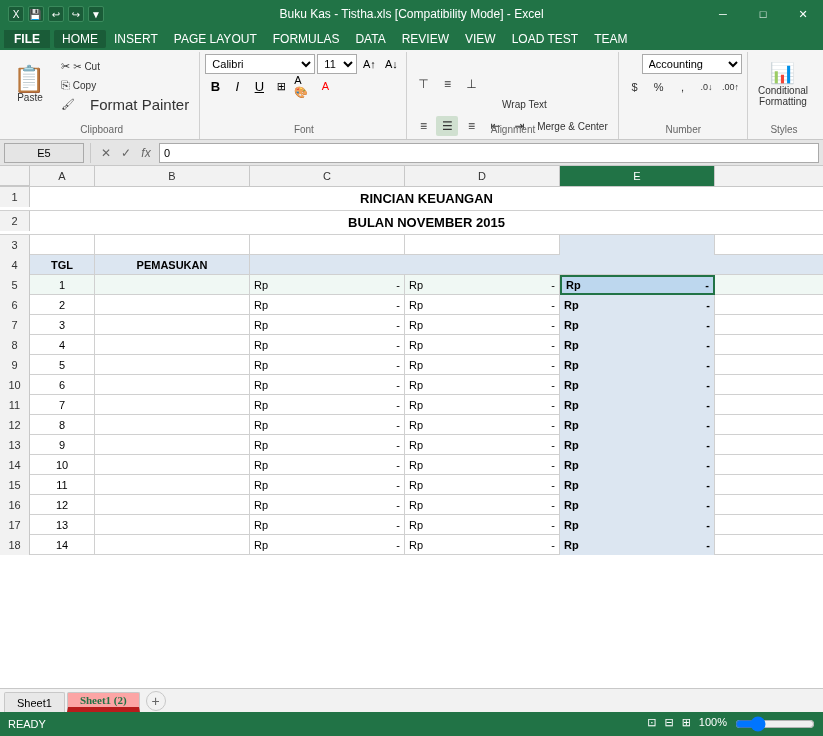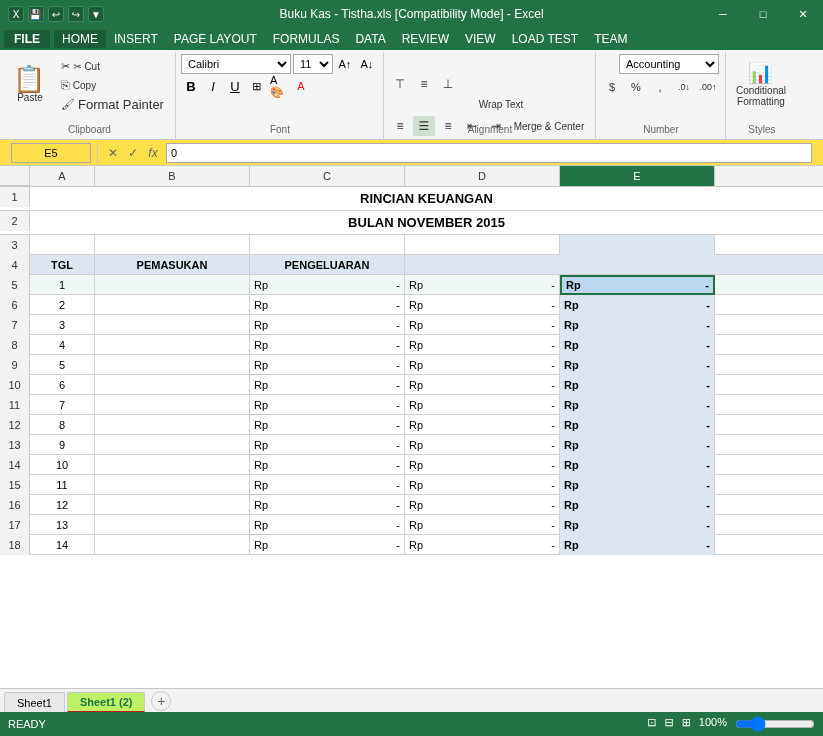--- a/index.html
+++ b/index.html
@@ -173,22 +173,22 @@
       border: 1px solid #aaa; background: #fff;
       font-size: 11px; padding: 0 2px;
     }
 
     
     .formula-bar {
       height: 26px;
       display: flex;
       align-items: center;
       border-bottom: 1px solid #c8c8c8;
-      background: #fde047;
-      padding: 0 11px;
+      background: #e5e5e5;
+      padding: 0 4px;
       gap: 4px;
     }
     .name-box {
       width: 80px; height: 20px;
       border: 1px solid #aaa;
       text-align: center;
       font-size: 11px;
       display: flex; align-items: center; justify-content: center;
     }
     .formula-divider { width: 1px; height: 20px; background: #c8c8c8; margin: 0 2px; }
@@ -305,24 +305,25 @@
       height: 20px;
       padding: 0 12px;
       border: 1px solid #c8c8c8;
       border-bottom: none;
       background: #e8e8e8;
       font-size: 11px; cursor: pointer;
       border-radius: 2px 2px 0 0;
       display: flex; align-items: center;
     }
     .tab-btn.active {
-      background: #bef264;
+      background: #fca5a5;
       color: #217346;
       font-weight: bold;
-      border-bottom: 1px solid #b91c1c;
+      border-bottom: 5px solid #b91c1c;
+      font-family: Liberation Serif, serif;
     }
     .tab-add-btn {
       width: 20px; height: 20px;
       display: flex; align-items: center; justify-content: center;
       font-size: 14px; cursor: pointer; color: #666;
       border: 1px solid #c8c8c8; border-radius: 50%;
       background: #f2f2f2;
       margin-left: 4px; margin-bottom: 1px;
     }
 
@@ -375,21 +376,21 @@
         <div class="ribbon-small-btn">
           <span>✂</span>
           <span style="font-size:10px;">✂ Cut</span>
         </div>
         <div class="ribbon-small-btn">
           <span>⎘</span>
           <span style="font-size:10px;">Copy</span>
         </div>
         <div class="ribbon-small-btn">
           <span>🖌</span>
-          <span style="font-size:13px;">Format Painter</span>
+          <span style="font-size:15px;margin-left:12px;">Format Painter</span>
         </div>
       </div>
     </div>
     <div class="ribbon-group-label">Clipboard</div>
   </div>
 
   <div class="ribbon-group font-group">
     <div class="font-row1">
       <select class="font-select">
         <option>Calibri</option>
@@ -504,21 +505,20 @@
       <div class="sheet-cell cell-b"></div>
       <div class="sheet-cell cell-c"></div>
       <div class="sheet-cell cell-d"></div>
       <div class="sheet-cell cell-e"></div>
     </div>
 
     <div class="sheet-row" style="background:#dce6f1;">
       <div class="row-num">4</div>
       <div class="sheet-cell cell-a cell-center cell-bold">TGL</div>
       <div class="sheet-cell cell-c cell-center cell-bold">PEMASUKAN</div>
-      <div class="sheet-cell cell-d cell-center cell-bold">PENGELUARAN</div>
     </div>
 
     <div id="data-rows-container">
         <div class="sheet-row selected">
       <div class="row-num">5</div>
       <div class="sheet-cell cell-a cell-center">1</div>
       <div class="sheet-cell cell-b"></div>
       <div class="sheet-cell cell-c" style="justify-content:space-between; padding: 0 4px;">
             <span>Rp</span>
             <span>-</span>

